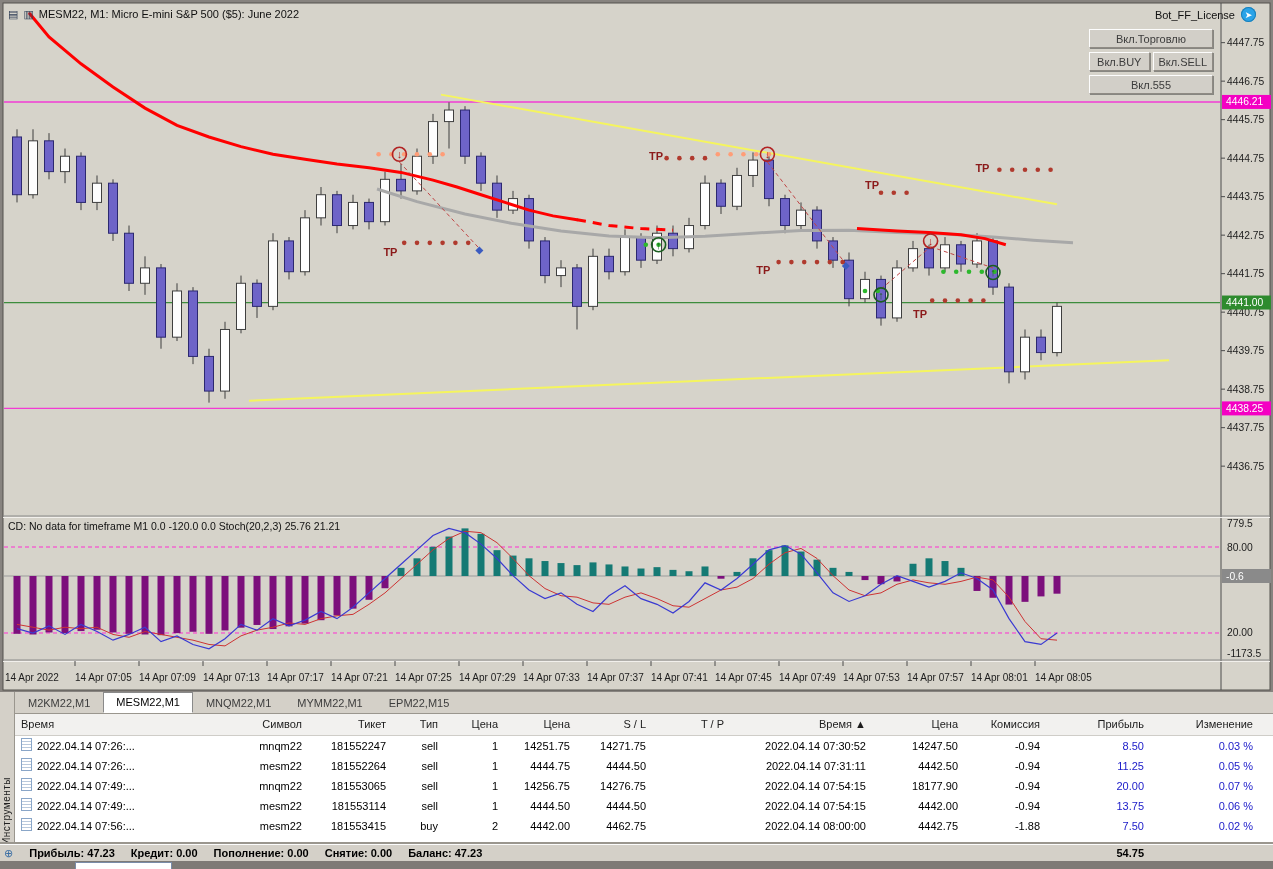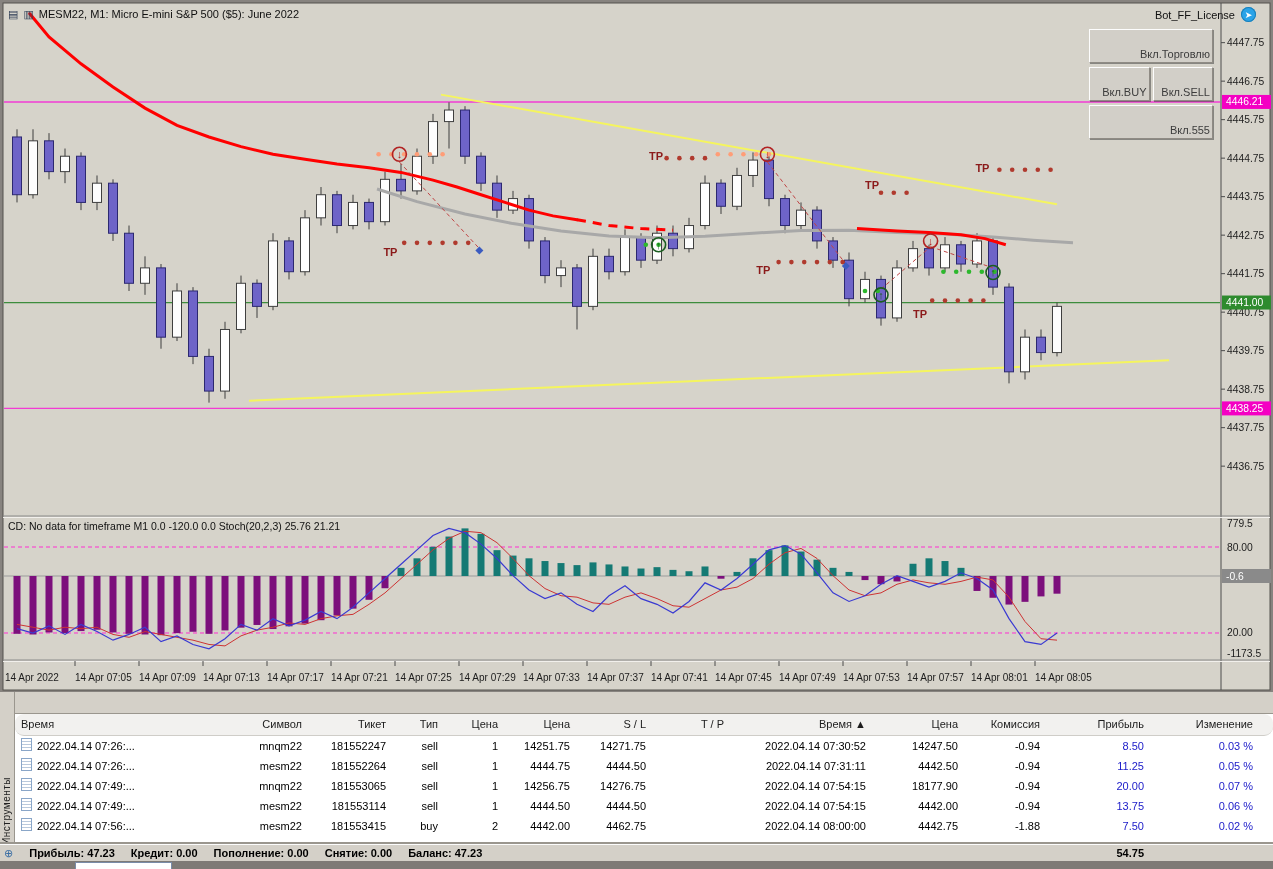--- a/index.html
+++ b/index.html
@@ -11,37 +11,37 @@
   .chart-title{position:absolute;left:8px;top:8px;display:flex;align-items:center;gap:5px;
                font-size:11px;color:#101010;}
   .ticon{font-size:11px;line-height:11px;color:#2e3d55;}
   .license{position:absolute;top:7px;right:17px;display:flex;align-items:center;gap:6px;
            font-size:11px;color:#101010;padding-left:24px;}
   .lic-icon{width:15px;height:15px;border-radius:50%;background:#2aa3e8;color:#fff;font-size:9px;
             display:flex;align-items:center;justify-content:center;box-shadow:0 0 0 1px #1b7fb8 inset;}
   .bot-buttons{position:absolute;top:29px;left:1089px;width:124px;display:flex;flex-direction:column;gap:4px;}
   .bbtn{height:19px;background:#d2cfc8;border:1px solid #8f8b84;border-top-color:#fdfdfd;border-left-color:#fdfdfd;
         box-shadow:1px 1px 0 rgba(40,40,40,.45);font-size:11px;color:#3c3c3c;font-family:inherit;
-        padding:16px 2px;line-height:16px;text-align:right;cursor:pointer;}
+        padding:0 2px;line-height:16px;text-align:center;cursor:pointer;}
   .brow{display:flex;gap:3px;}
   .brow .bbtn{flex:1;}
   
   .bottom-panel{position:absolute;top:692px;left:0;width:1273px;height:177px;background:#d4d0c8;}
   .side-strip{position:absolute;left:0;top:0;width:14px;height:169px;background:#d4d0c8;border-right:1px solid #9a968e;}
   .vlabel{position:absolute;bottom:16px;left:1px;writing-mode:vertical-rl;transform:rotate(180deg);
           font-size:10px;color:#222;letter-spacing:.5px;white-space:nowrap;}
   .side-btn{position:absolute;bottom:1px;left:1px;width:12px;height:12px;font-size:9px;line-height:12px;
             text-align:center;color:#444;}
   .tabs{position:absolute;left:15px;top:1px;height:20px;display:flex;align-items:flex-end;}
   .tab{height:18px;line-height:18px;padding:0 12px;font-size:11px;color:#3d3d3d;cursor:pointer;
        border:1px solid transparent;}
   .tab.active{background:#fff;border:1px solid #8a8a8a;border-bottom-color:#fff;color:#000;height:19px;}
   .toolbox{position:absolute;left:15px;top:21px;width:1258px;height:131px;background:#fff;border-top:1px solid #9a968e;}
   .trow{display:grid;grid-template-columns:221px 72px 84px 52px 60px 72px 76px 78px 142px 92px 82px 104px 1fr;
-        height:20px;line-height:20px;border-radius:9px;}
+        height:20px;line-height:20px;}
   .thead-row{height:21px;line-height:21px;background:#f2f1ef;border-bottom:1px solid #cfcdc8;color:#1c1c1c;}
   .cell{font-size:11px;padding:0 6px;text-align:right;white-space:nowrap;overflow:hidden;}
   .cell.first{text-align:left;}
   .cell.change{padding-right:20px;}
   .blue{color:#1a1ac8;}
   .oicon{display:inline-block;width:9px;height:11px;margin-right:5px;vertical-align:-1px;
          border:1px solid #8aa6c8;background:repeating-linear-gradient(180deg,#fff 0 2px,#b9c9dc 2px 3px);}
   .statusbar{position:absolute;left:0;top:152px;width:1273px;height:17px;background:#d4d0c8;
              border-top:1px solid #fcfcfc;box-shadow:0 -2px 0 #9a968e;font-size:11px;color:#000;}
   .stat-left{position:absolute;left:4px;top:2px;display:flex;gap:16px;font-weight:bold;}
@@ -446,20 +446,27 @@
       <button class="bbtn">Вкл.555</button>
     </div>
   </div>
 
   <div class="bottom-panel">
     <div class="side-strip">
       <span class="vlabel">Инструменты</span>
       <span class="side-btn">⊞</span>
     </div>
 
+    <div class="tabs" id="tabs">
+        <div class="tab">M2KM22,M1</div>
+        <div class="tab active">MESM22,M1</div>
+        <div class="tab">MNQM22,M1</div>
+        <div class="tab">MYMM22,M1</div>
+        <div class="tab">EPM22,M15</div>
+      </div>
 
     <div class="toolbox">
       <div class="trow thead-row" id="thead">
           <div class="cell first">Время</div>
           <div class="cell">Символ</div>
           <div class="cell">Тикет</div>
           <div class="cell">Тип</div>
           <div class="cell">Цена</div>
           <div class="cell">Цена</div>
           <div class="cell">S / L</div>

